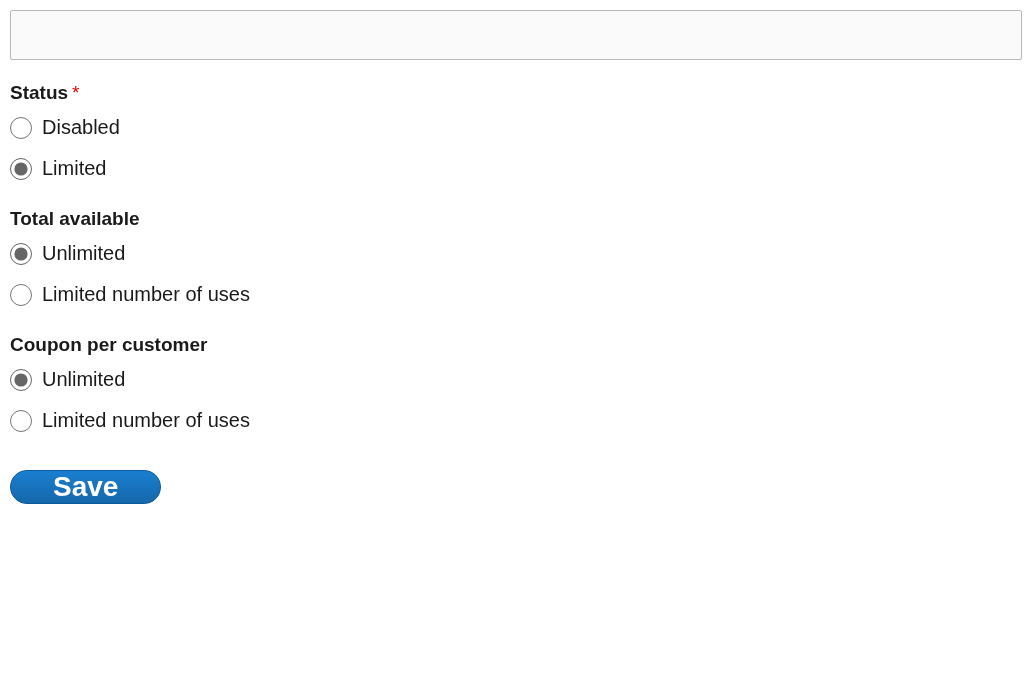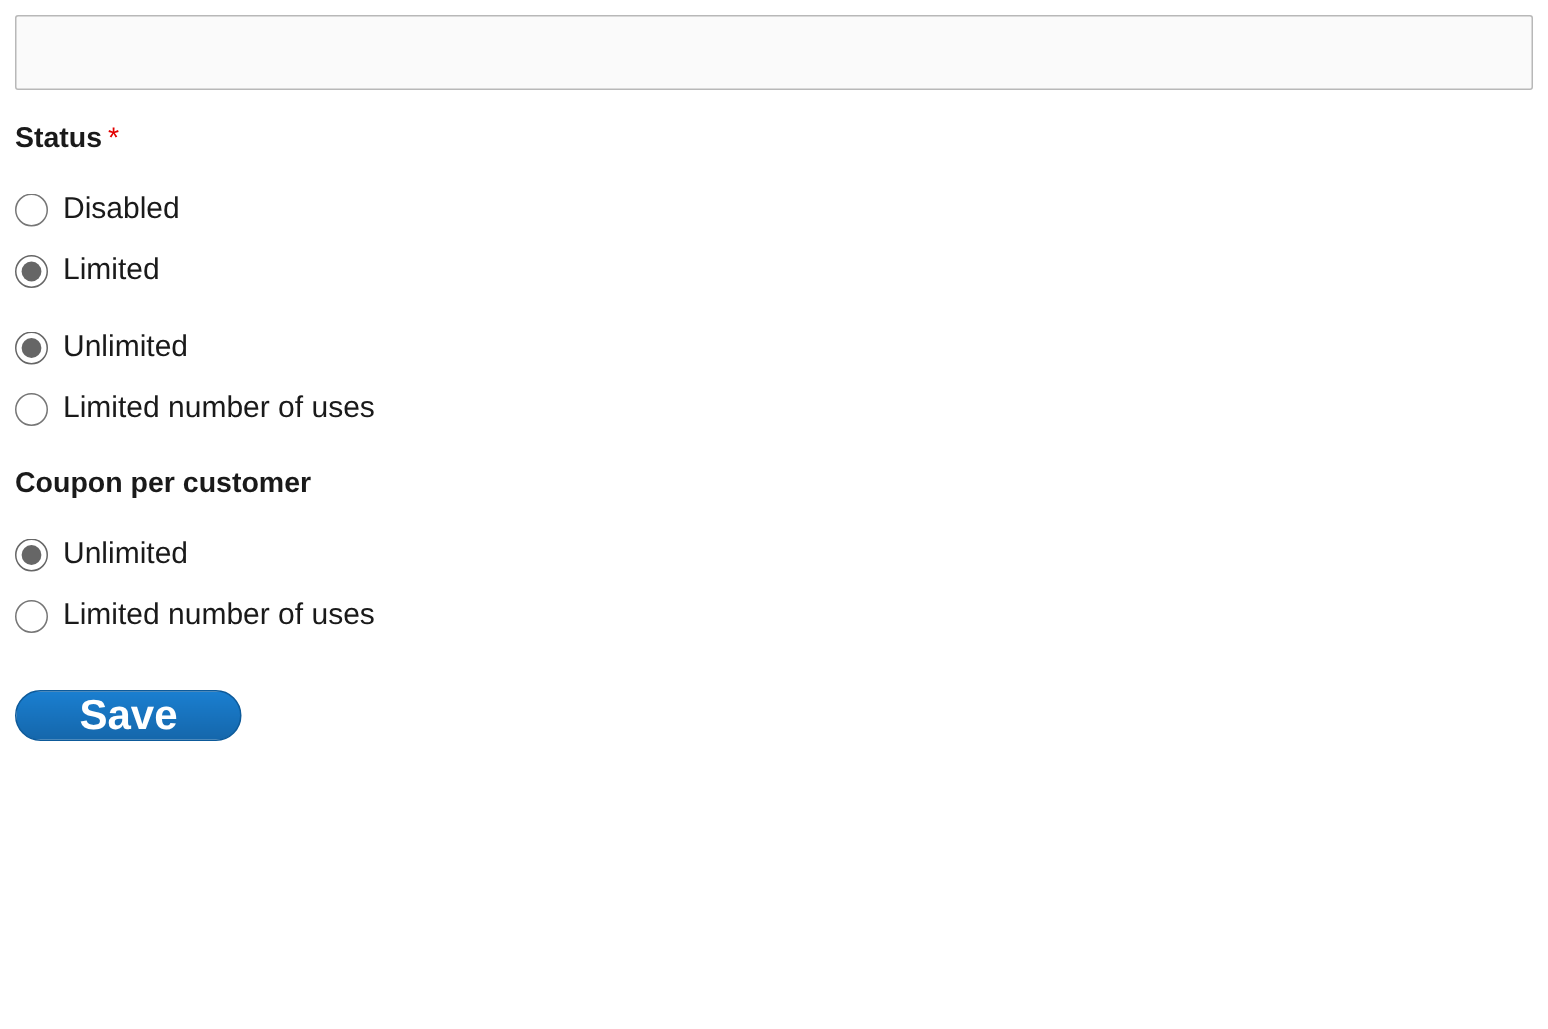--- a/index.html
+++ b/index.html
@@ -31,21 +31,21 @@
     .text-input {
       width: 100%;
       height: 50px;
       border: 1px solid #b8b8b8;
       background: #fafafa;
       padding: 8px 12px;
       font-size: 16px;
       border-radius: 2px;
     }
     .radio-group {
-      margin-top: 24px;
+      margin-top: 12px;
     }
     .radio-option {
       display: flex;
       align-items: center;
       margin-bottom: 18px;
     }
     .radio-option:last-child {
       margin-bottom: 0;
     }
     .radio-input {
@@ -94,20 +94,21 @@
       <label for="status-disabled" class="radio-label">Disabled</label>
     </div>
     <div class="radio-option">
       <input type="radio" name="status" class="radio-input" id="status-enabled" checked="" style="">
       <label for="status-enabled" class="radio-label">Limited</label>
     </div>
   </div>
 </div>
 
 <div class="form-group">
+  <label class="form-label">Total available</label>
   <div class="radio-group">
     <div class="radio-option">
       <input type="radio" name="total_available" class="radio-input" id="ta-unlimited" checked="" style="">
       <label for="ta-unlimited" class="radio-label">Unlimited</label>
     </div>
     <div class="radio-option">
       <input type="radio" name="total_available" class="radio-input" id="ta-limited" style="">
       <label for="ta-limited" class="radio-label">Limited number of uses</label>
     </div>
   </div>

